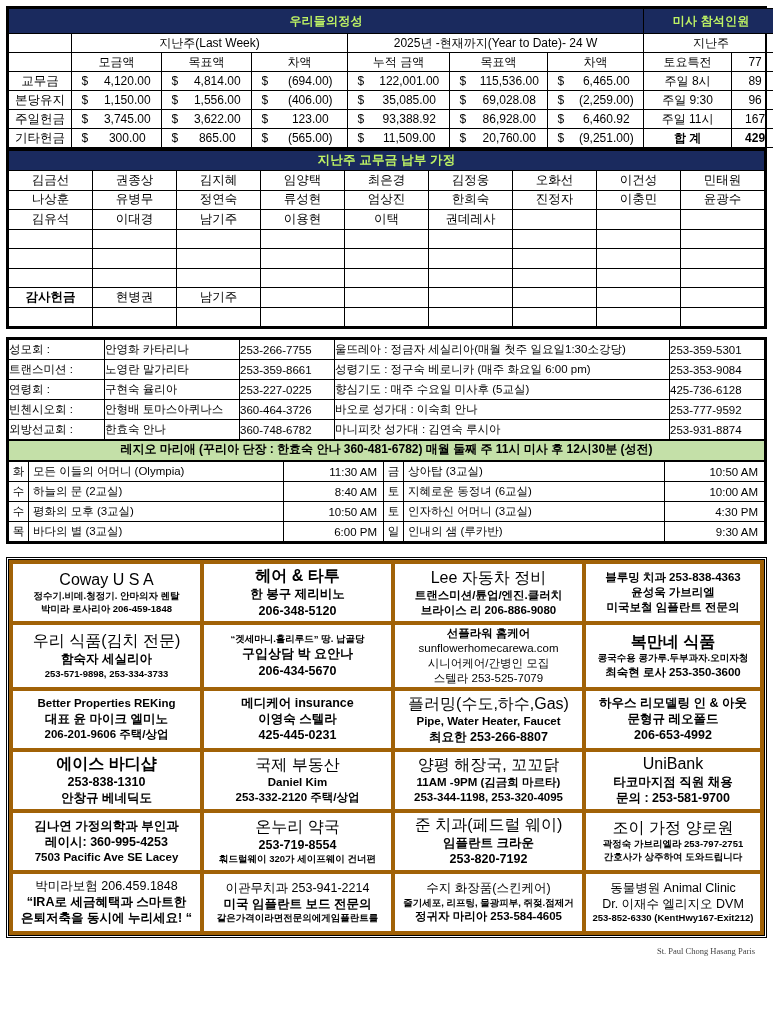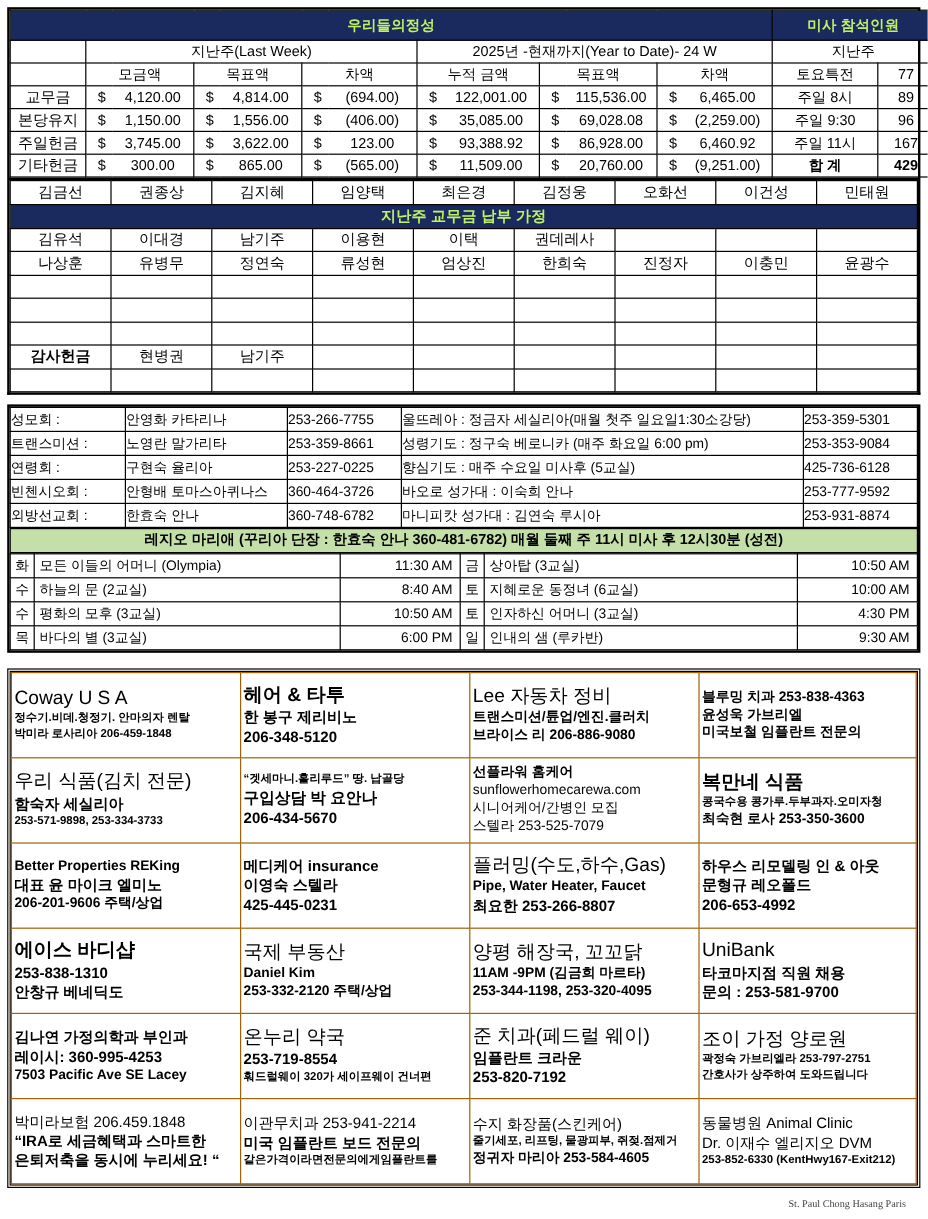--- a/index.html
+++ b/index.html
@@ -46,22 +46,22 @@
     font-size: 12px; height: 21px; border: 1px solid #000;
   }
   .legio td { height: 20px; font-size: 11.5px; }
   .legio .day { text-align: center; width: 20px; }
   .legio .nm { text-align: left; padding-left: 4px; }
   .legio .tm { text-align: right; padding-right: 6px; }
 
   
   .block4 { border: 3px double #000; margin-top: 13px; }
   .ads td {
-    border: 1px solid #a16207;
-    height: 71px; vertical-align: middle; text-align: left;
+    border: 4px solid #a16207;
+    height: 61px; vertical-align: middle; text-align: center;
     padding: 1px 2px;
   }
   .ad-l1 { font-size: 16px; line-height: 1.25; }
   .ad-l2 { font-size: 12.5px; line-height: 1.3; }
   .ad-l3 { font-size: 11.5px; line-height: 1.3; }
   .ad-s  { font-size: 9.5px; line-height: 1.35; font-weight: bold; }
   .ad-m  { font-size: 13px; line-height: 1.3; font-weight: bold; }
   .ad-b  { font-weight: bold; }
 
   .footer {
@@ -188,54 +188,54 @@
         <td class="att-num bold">429</td>
       </tr>
     </tbody>
       </table>
   </div>
 
   <div class="block2">
     <table class="names">
       <tbody>
           <tr>
+        <td class="navy-bar" colspan="9" style="height:20px">지난주 교무금 납부 가정</td>
+      </tr>
+      <tr>
         <td>김금선</td>
         <td>권종상</td>
         <td>김지혜</td>
         <td>임양택</td>
         <td>최은경</td>
         <td>김정웅</td>
         <td>오화선</td>
         <td>이건성</td>
         <td>민태원</td>
       </tr>
       <tr>
-        <td class="navy-bar" colspan="9" style="height:20px">지난주 교무금 납부 가정</td>
-      </tr>
-      <tr>
-        <td>김유석</td>
-        <td>이대경</td>
-        <td>남기주</td>
-        <td>이용현</td>
-        <td>이택</td>
-        <td>권데레사</td>
-        <td></td>
-        <td></td>
-        <td></td>
-      </tr>
-      <tr>
         <td>나상훈</td>
         <td>유병무</td>
         <td>정연숙</td>
         <td>류성현</td>
         <td>엄상진</td>
         <td>한희숙</td>
         <td>진정자</td>
         <td>이충민</td>
         <td>윤광수</td>
+      </tr>
+      <tr>
+        <td>김유석</td>
+        <td>이대경</td>
+        <td>남기주</td>
+        <td>이용현</td>
+        <td>이택</td>
+        <td>권데레사</td>
+        <td></td>
+        <td></td>
+        <td></td>
       </tr>
       <tr>
         <td></td>
         <td></td>
         <td></td>
         <td></td>
         <td></td>
         <td></td>
         <td></td>
         <td></td>

